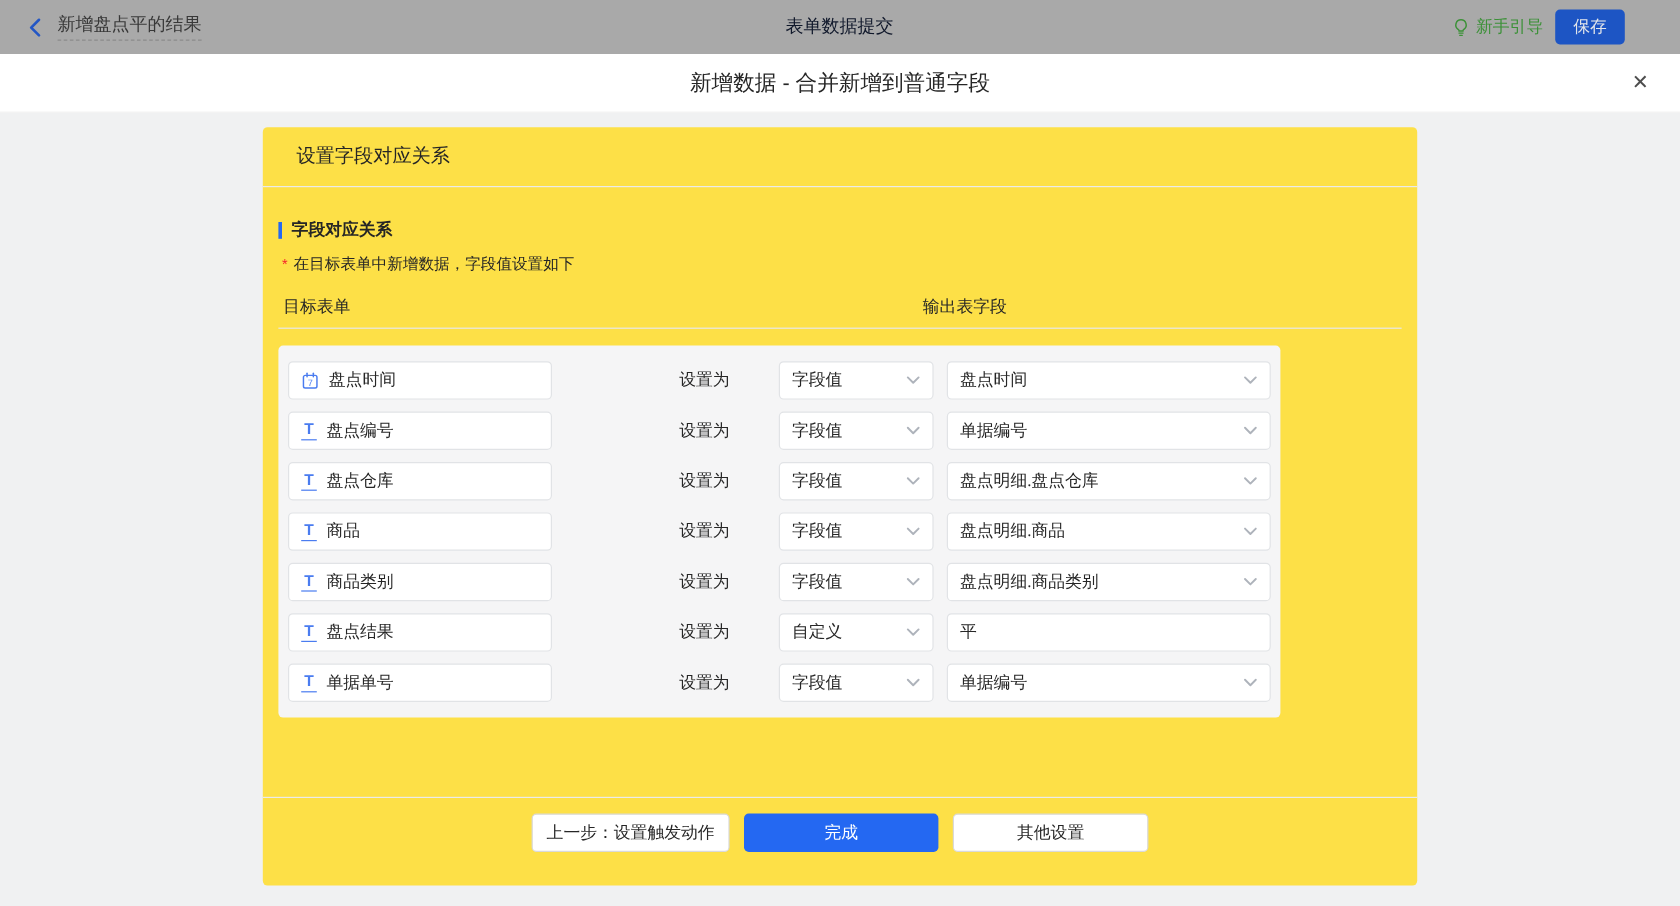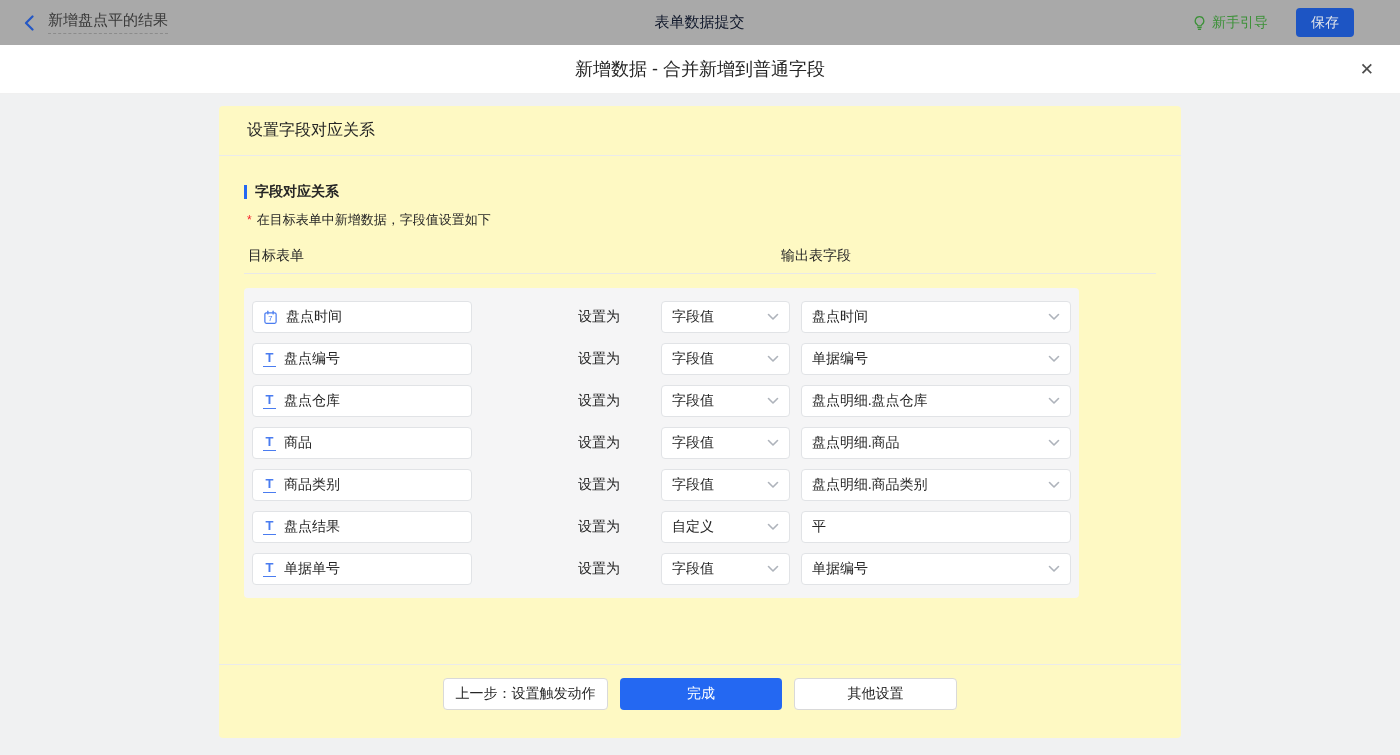--- a/index.html
+++ b/index.html
@@ -4,35 +4,35 @@
 <style>
   * { margin:0; padding:0; box-sizing:border-box; }
   html,body { width:1400px; height:755px; font-family:"Liberation Sans","DejaVu Sans",sans-serif; background:#f0f1f2; overflow:hidden; }
 
   
   .topbar { height:45px; background:#a9a9a9; display:flex; align-items:center; padding:0 24px; position:relative; }
   .topbar-left { display:flex; align-items:center; gap:14px; }
   .back-btn { display:flex; align-items:center; cursor:pointer; }
   .back-title { font-size:15px; color:#383838; border-bottom:1px dashed #8b8b8b; padding-bottom:3px; }
   .topbar-center { position:absolute; left:0; right:1px; text-align:center; font-size:15px; color:#0f172a; pointer-events:none; }
-  .topbar-right { margin-left:auto; display:flex; align-items:center; gap:28px; z-index:1; }
+  .topbar-right { margin-left:auto; display:flex; align-items:center; gap:10px; z-index:1; }
   .guide { display:flex; align-items:center; gap:5px; font-size:14px; color:#3c9138; cursor:pointer; }
   .save-btn { width:58px; height:29px; background:#1d55c4; color:#e3e6ea; font-size:14px; border:none; border-radius:4px; cursor:pointer; margin-right:22px; }
 
   
   .dialog-header { height:49px; background:#ffffff; border-bottom:1px solid #f0f0f0; display:flex; align-items:center; justify-content:center; position:relative; }
   .dialog-title { font-size:18px; font-weight:500; color:#262626; }
   .close-x { position:absolute; right:26px; top:50%; transform:translateY(-50%); font-size:17px; color:#4d4d4d; cursor:pointer; line-height:1; }
 
   
   .main { height:661px; background:#f0f1f2; padding-top:12px; }
-  .card { width:962px; height:632px; margin:0 auto; background:#fef9c3; border-radius:4px; position:relative; }
+  .card { width:962px; height:632px; margin:0 auto; background:#fde047; border-radius:4px; position:relative; }
   .card-header { height:50px; display:flex; align-items:center; padding-left:28px; font-size:16px; color:#262626; border-bottom:1px solid #ebebeb; }
 
-  .section { padding:0 25px; }
+  .section { padding:0 13px; }
   .section-title { margin-top:27px; display:flex; align-items:center; font-size:14px; font-weight:bold; color:#262626; }
   .blue-bar { width:3px; height:14px; background:#2468f2; margin-right:8px; }
   .section-note { margin-top:10px; font-size:13px; color:#262626; padding-left:3px; }
   .red-star { color:#f5222d; font-size:12px; margin-right:5px; }
 
   .col-headers { margin-top:18px; position:relative; height:18px; font-size:14px; color:#262626; }
   .col-left { position:absolute; left:4px; }
   .col-right { position:absolute; left:537px; }
   .col-divider { margin-top:8px; border-bottom:1px solid #e8e8e8; }
 

